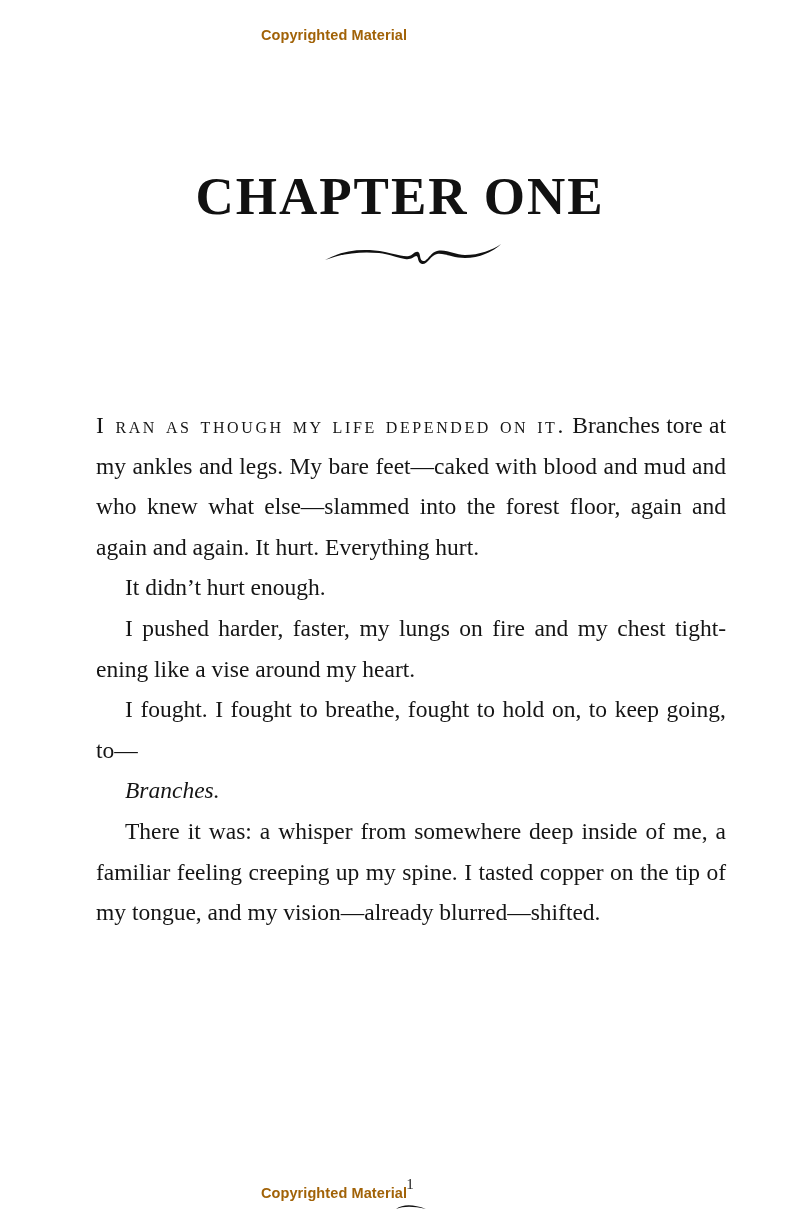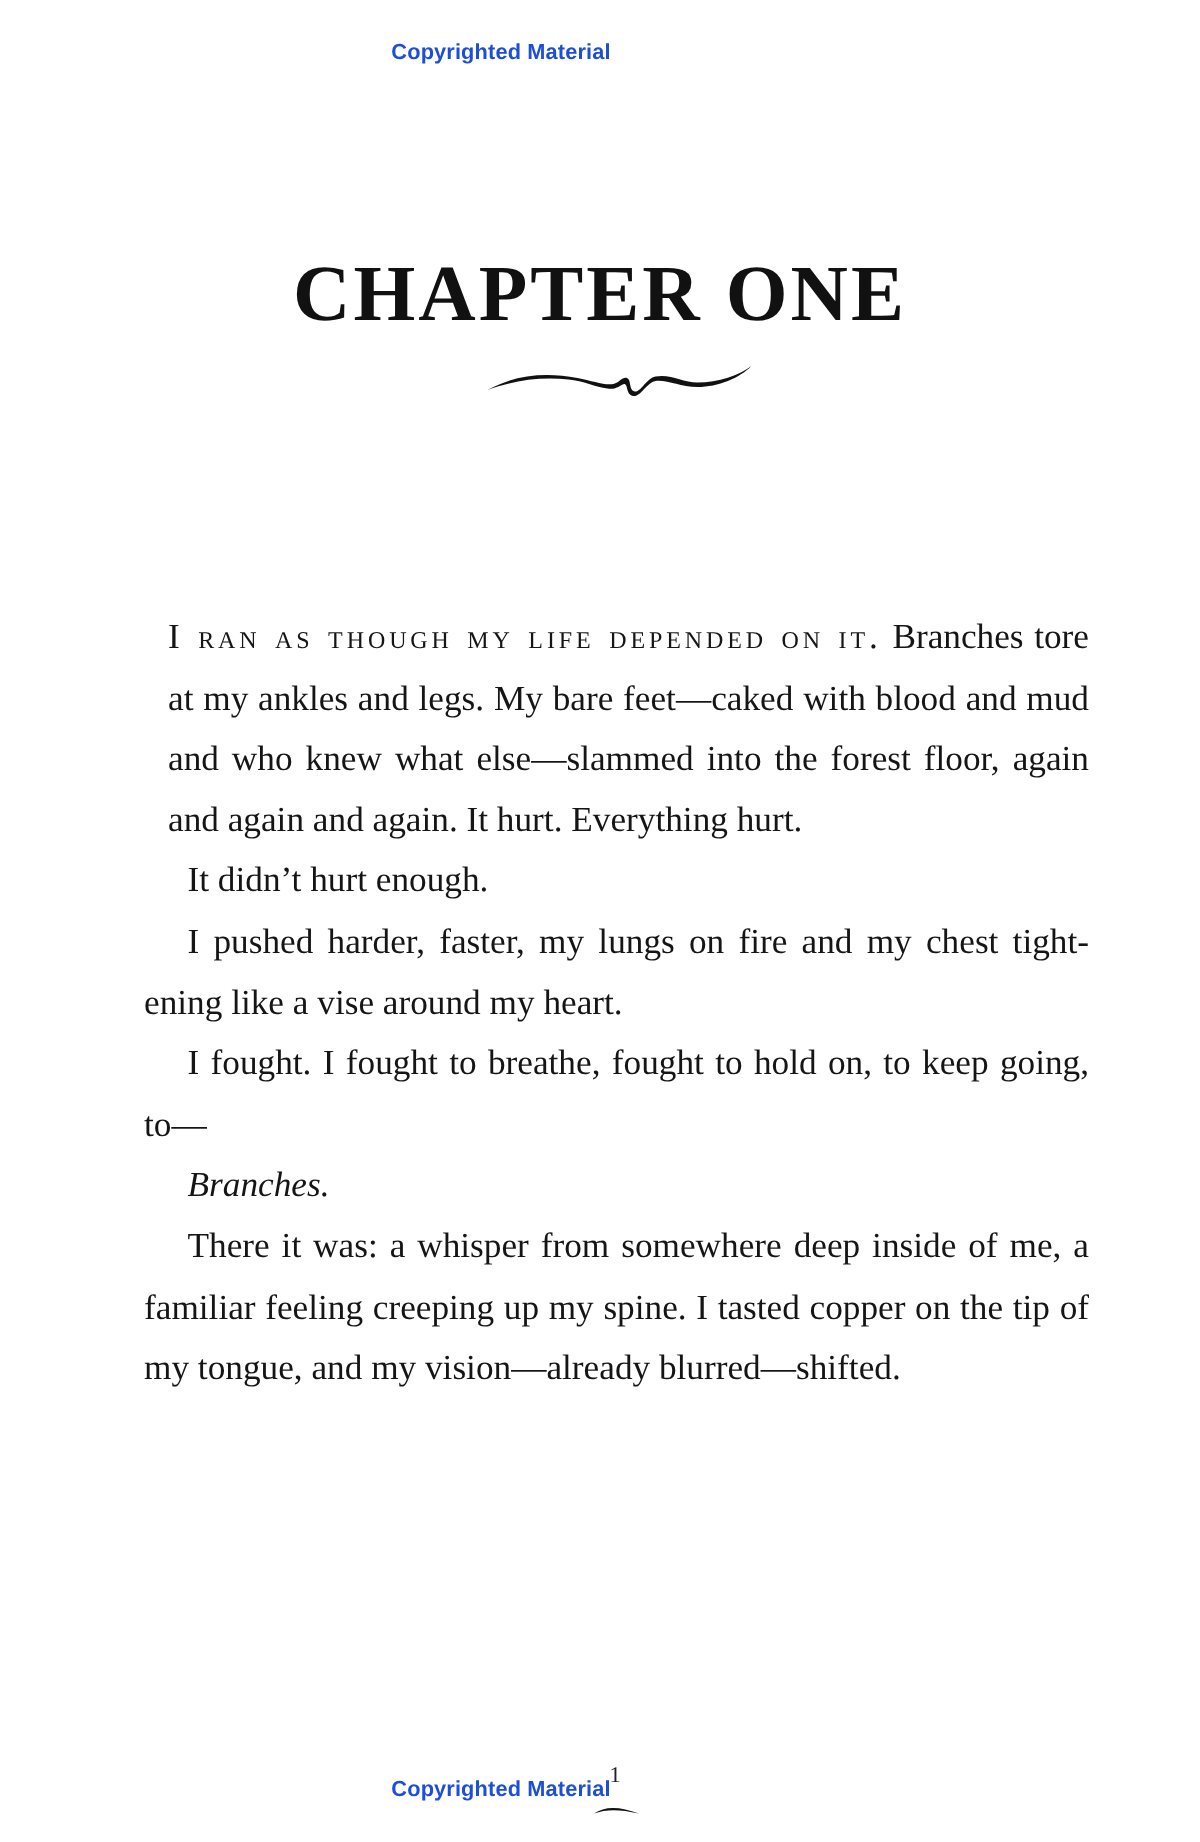--- a/index.html
+++ b/index.html
@@ -15,21 +15,21 @@
       color: #1a1a1a;
     }
     .watermark {
       position: absolute;
       left: 0;
       width: 668px;
       text-align: center;
       font-family: "Liberation Sans", sans-serif;
       font-weight: bold;
       font-size: 14.5px;
-      color: #1d4ed8;
+      color: #a16207;
       letter-spacing: 0.1px;
     }
     .watermark.top { top: 27px; }
     .watermark.bottom { top: 1185px; z-index: 2; }
 
     .chapter-title {
       position: absolute;
       top: 166px;
       left: 0;
       width: 800px;
@@ -58,21 +58,20 @@
       line-height: 40.6px;
       color: #151515;
     }
     .body-text p {
       margin: 0;
       text-align: justify;
       text-indent: 29px;
     }
     .body-text p.first {
       text-indent: 0;
-      margin-left: 16px;
     }
     .smallcaps {
       font-variant: small-caps;
       letter-spacing: 2.6px;
     }
     .italic { font-style: italic; }
     .page-number {
       position: absolute;
       top: 1176px;
       left: 400px;

